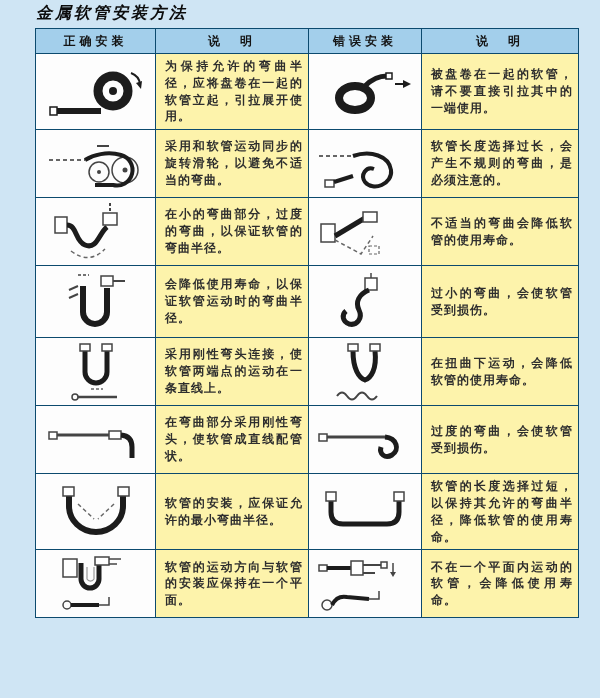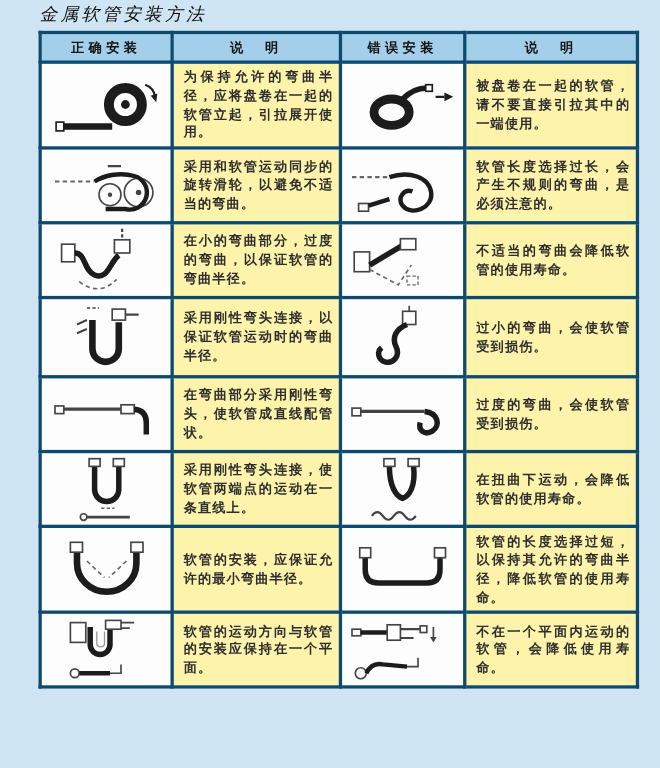--- a/index.html
+++ b/index.html
@@ -5,34 +5,34 @@
   html, body { margin: 0; padding: 0; }
   body {
     width: 600px; height: 698px;
     background: #cfe5f4;
     font-family: "DejaVu Sans", sans-serif;
     overflow: hidden;
   }
   .title {
     margin: 3px 0 4px 36px;
     font-size: 16px;
-    font-weight: normal;
+    font-weight: bold;
     font-style: italic;
     letter-spacing: 3px;
     color: #0c0c0c;
   }
   table.install {
     border-collapse: collapse;
     table-layout: fixed;
     margin-left: 35px;
     width: 543px;
     background: #ffffff;
   }
   table.install th, table.install td {
-    border: 3px solid #0c4a6e;
+    border: 1px solid #0c4a6e;
     vertical-align: middle;
     overflow: hidden;
   }
   th.hdr {
     background: #a3cfeb;
     height: 22px;
     font-size: 12px;
     font-weight: bold;
     letter-spacing: 4px;
     color: #141414;
@@ -157,49 +157,29 @@
       <tr>
         <td class="img">
           <svg class="sketch" width="110" height="60" viewBox="0 0 110 60">
             <path d="M42 14 V40 A12 12 0 0 0 66 40 V16" fill="none" stroke="#1c1c1c" stroke-width="6"></path>
             <rect x="60" y="4" width="12" height="10" fill="#fff" stroke="#444" stroke-width="1.5"></rect>
             <line x1="72" y1="9" x2="84" y2="9" stroke="#444" stroke-width="2"></line>
             <path d="M28 18 l9 -4 M28 26 l9 -4" stroke="#444" stroke-width="2" fill="none"></path>
             <line x1="37" y1="3" x2="48" y2="3" stroke="#444" stroke-width="1.5" stroke-dasharray="3 2"></line>
           </svg>
         </td>
-        <td class="desc">采用刚性弯头连接，以保证软管运动时的弯曲半径。</td>
+        <td class="desc">会降低使用寿命，以保证软管运动时的弯曲半径。</td>
         <td class="img">
           <svg class="sketch" width="104" height="60" viewBox="0 0 104 60">
             <rect x="52" y="6" width="12" height="12" fill="#fff" stroke="#444" stroke-width="1.5"></rect>
             <line x1="58" y1="1" x2="58" y2="6" stroke="#444" stroke-width="1.5"></line>
             <path d="M56 18 C46 22 42 30 46 38 C50 46 44 54 36 52 C30 50 28 43 33 39" fill="none" stroke="#1c1c1c" stroke-width="5"></path>
           </svg>
         </td>
         <td class="desc">过小的弯曲，会使软管受到损伤。</td>
-      </tr>
-
-      <tr>
-        <td class="img">
-          <svg class="sketch" width="110" height="60" viewBox="0 0 110 60">
-            <rect x="8" y="22" width="8" height="7" fill="#fff" stroke="#444" stroke-width="1.5"></rect>
-            <line x1="16" y1="25" x2="70" y2="25" stroke="#444" stroke-width="3"></line>
-            <rect x="68" y="21" width="12" height="8" fill="#fff" stroke="#444" stroke-width="1.5"></rect>
-            <path d="M80 25 q11 1 11 12 v11" fill="none" stroke="#1c1c1c" stroke-width="5"></path>
-          </svg>
-        </td>
-        <td class="desc">在弯曲部分采用刚性弯头，使软管成直线配管状。</td>
-        <td class="img">
-          <svg class="sketch" width="104" height="60" viewBox="0 0 104 60">
-            <rect x="6" y="24" width="8" height="7" fill="#fff" stroke="#444" stroke-width="1.5"></rect>
-            <line x1="14" y1="27" x2="72" y2="27" stroke="#444" stroke-width="3"></line>
-            <path d="M72 27 c12 1 15 13 7 18 c-7 4 -13 -1 -11 -8" fill="none" stroke="#1c1c1c" stroke-width="5"></path>
-          </svg>
-        </td>
-        <td class="desc">过度的弯曲，会使软管受到损伤。</td>
       </tr>
 
       <tr>
         <td class="img">
           <svg class="sketch" width="110" height="60" viewBox="0 0 110 60">
             <path d="M44 9 V30 A11 11 0 0 0 66 30 V9" fill="none" stroke="#1c1c1c" stroke-width="5"></path>
             <rect x="39" y="2" width="10" height="7" fill="#fff" stroke="#444" stroke-width="1.5"></rect>
             <rect x="61" y="2" width="10" height="7" fill="#fff" stroke="#444" stroke-width="1.5"></rect>
             <path d="M50 47 h12" stroke="#666" stroke-width="1.5" stroke-dasharray="3 2"></path>
             <circle cx="34" cy="55" r="3" fill="none" stroke="#444" stroke-width="1.5"></circle>
@@ -209,20 +189,40 @@
         <td class="desc">采用刚性弯头连接，使软管两端点的运动在一条直线上。</td>
         <td class="img">
           <svg class="sketch" width="104" height="60" viewBox="0 0 104 60">
             <path d="M40 9 C40 27 46 36 52 38 C58 36 64 27 62 9" fill="none" stroke="#1c1c1c" stroke-width="5"></path>
             <rect x="35" y="2" width="10" height="7" fill="#fff" stroke="#444" stroke-width="1.5"></rect>
             <rect x="57" y="2" width="10" height="7" fill="#fff" stroke="#444" stroke-width="1.5"></rect>
             <path d="M24 54 q5 -7 10 0 t10 0 t10 0 t10 0" fill="none" stroke="#444" stroke-width="2"></path>
           </svg>
         </td>
         <td class="desc">在扭曲下运动，会降低软管的使用寿命。</td>
+      </tr>
+
+      <tr>
+        <td class="img">
+          <svg class="sketch" width="110" height="60" viewBox="0 0 110 60">
+            <rect x="8" y="22" width="8" height="7" fill="#fff" stroke="#444" stroke-width="1.5"></rect>
+            <line x1="16" y1="25" x2="70" y2="25" stroke="#444" stroke-width="3"></line>
+            <rect x="68" y="21" width="12" height="8" fill="#fff" stroke="#444" stroke-width="1.5"></rect>
+            <path d="M80 25 q11 1 11 12 v11" fill="none" stroke="#1c1c1c" stroke-width="5"></path>
+          </svg>
+        </td>
+        <td class="desc">在弯曲部分采用刚性弯头，使软管成直线配管状。</td>
+        <td class="img">
+          <svg class="sketch" width="104" height="60" viewBox="0 0 104 60">
+            <rect x="6" y="24" width="8" height="7" fill="#fff" stroke="#444" stroke-width="1.5"></rect>
+            <line x1="14" y1="27" x2="72" y2="27" stroke="#444" stroke-width="3"></line>
+            <path d="M72 27 c12 1 15 13 7 18 c-7 4 -13 -1 -11 -8" fill="none" stroke="#1c1c1c" stroke-width="5"></path>
+          </svg>
+        </td>
+        <td class="desc">过度的弯曲，会使软管受到损伤。</td>
       </tr>
 
       <tr>
         <td class="img">
           <svg class="sketch" width="110" height="60" viewBox="0 0 110 60">
             <path d="M28 14 V24 A27 26 0 0 0 82 24 V14" fill="none" stroke="#1c1c1c" stroke-width="6"></path>
             <rect x="22" y="5" width="11" height="9" fill="#fff" stroke="#444" stroke-width="1.5"></rect>
             <rect x="77" y="5" width="11" height="9" fill="#fff" stroke="#444" stroke-width="1.5"></rect>
             <path d="M37 22 L53 37" stroke="#666" stroke-width="1.5" stroke-dasharray="4 3"></path>
             <path d="M73 22 L57 37" stroke="#666" stroke-width="1.5" stroke-dasharray="4 3"></path>

